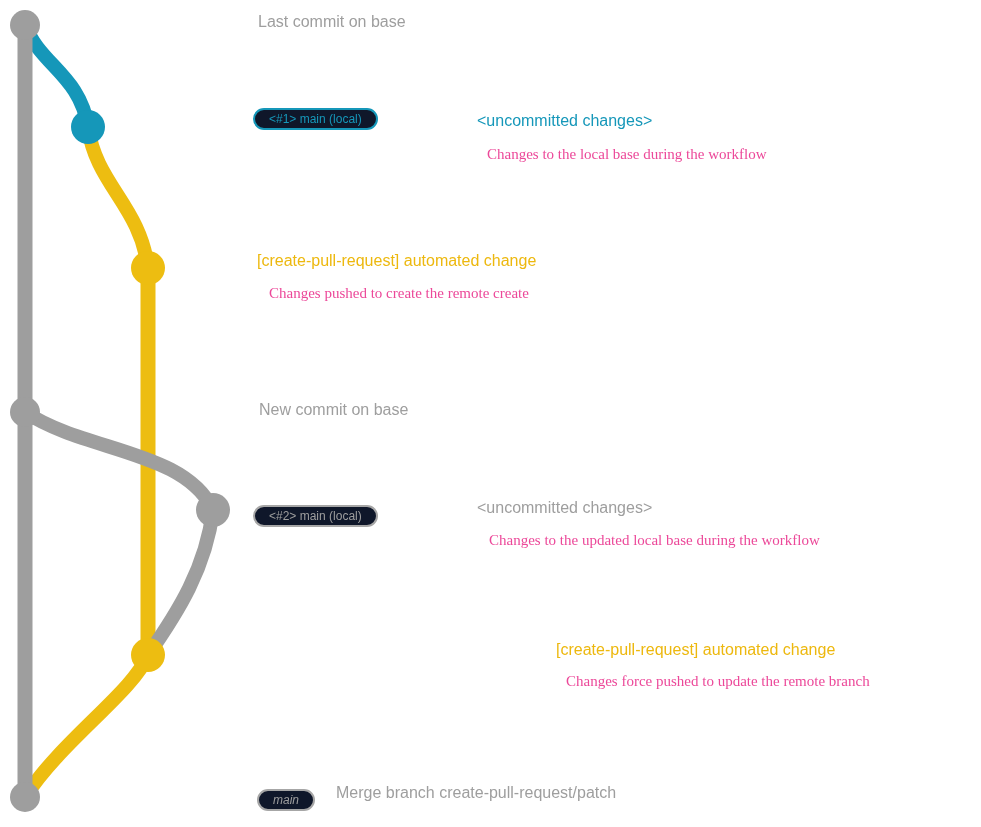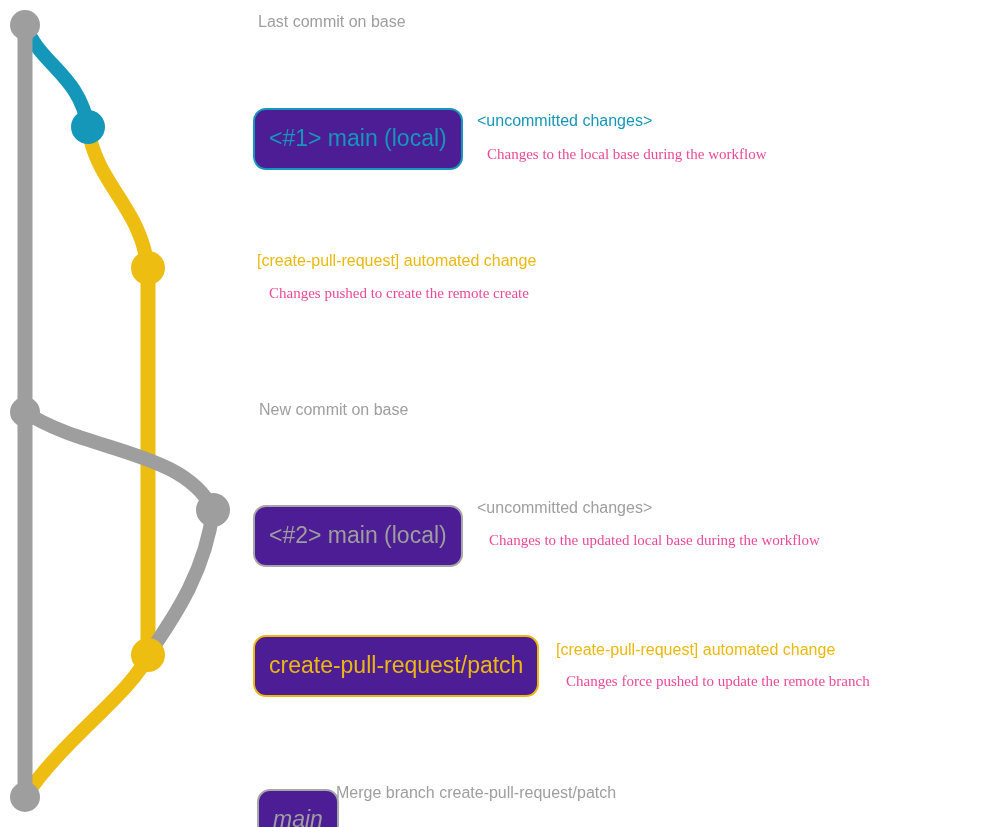--- a/index.html
+++ b/index.html
@@ -23,25 +23,25 @@
   }
   .gray   { color: #9e9e9e; }
   .blue   { color: #1597b9; }
   .yellow { color: #edb80e; }
 
   .badge {
     position: absolute;
     display: inline-block;
     border: 2px solid;
     border-radius: 13px;
-    padding: 15px 14px;
-    font-size: 23px;
+    padding: 2px 14px;
+    font-size: 12px;
     line-height: 1.2;
     white-space: nowrap;
-    background: #4c1d95;
+    background: #0f172a;
   }
   .badge.blue   { border-color: #1597b9; color: #1597b9; }
   .badge.gray   { border-color: #a6a6a6; color: #9e9e9e; margin-top: 13px; }
   .badge.yellow { border-color: #edb80e; color: #edb80e; }
 
   
   .p-h1     { left: 258px; top: 13px; }
   .p-badge1 { left: 253px; top: 108px; }
   .p-h2     { left: 477px; top: 112px; }
   .p-n1     { left: 487px; top: 146px; }
@@ -91,20 +91,19 @@
 
   <div class="ann heading yellow p-h3">[create-pull-request] automated change</div>
   <div class="ann note p-n2">Changes pushed to create the remote create</div>
 
   <div class="ann heading gray p-h4">New commit on base</div>
 
   <div class="badge gray p-badge2">&lt;#2&gt; main (local)</div>
   <div class="ann heading gray p-h5">&lt;uncommitted changes&gt;</div>
   <div class="ann note p-n3">Changes to the updated local base during the workflow</div>
 
-  <div class="badge yellow p-badge3">create-pull-request/patch</div>
   <div class="ann heading yellow p-h6">[create-pull-request] automated change</div>
   <div class="ann note p-n4">Changes force pushed to update the remote branch</div>
 
   <div class="badge gray p-badge4">main</div>
   <div class="ann heading gray p-h7">Merge branch create-pull-request/patch</div>
 
 </div>
 
 </body></html>

